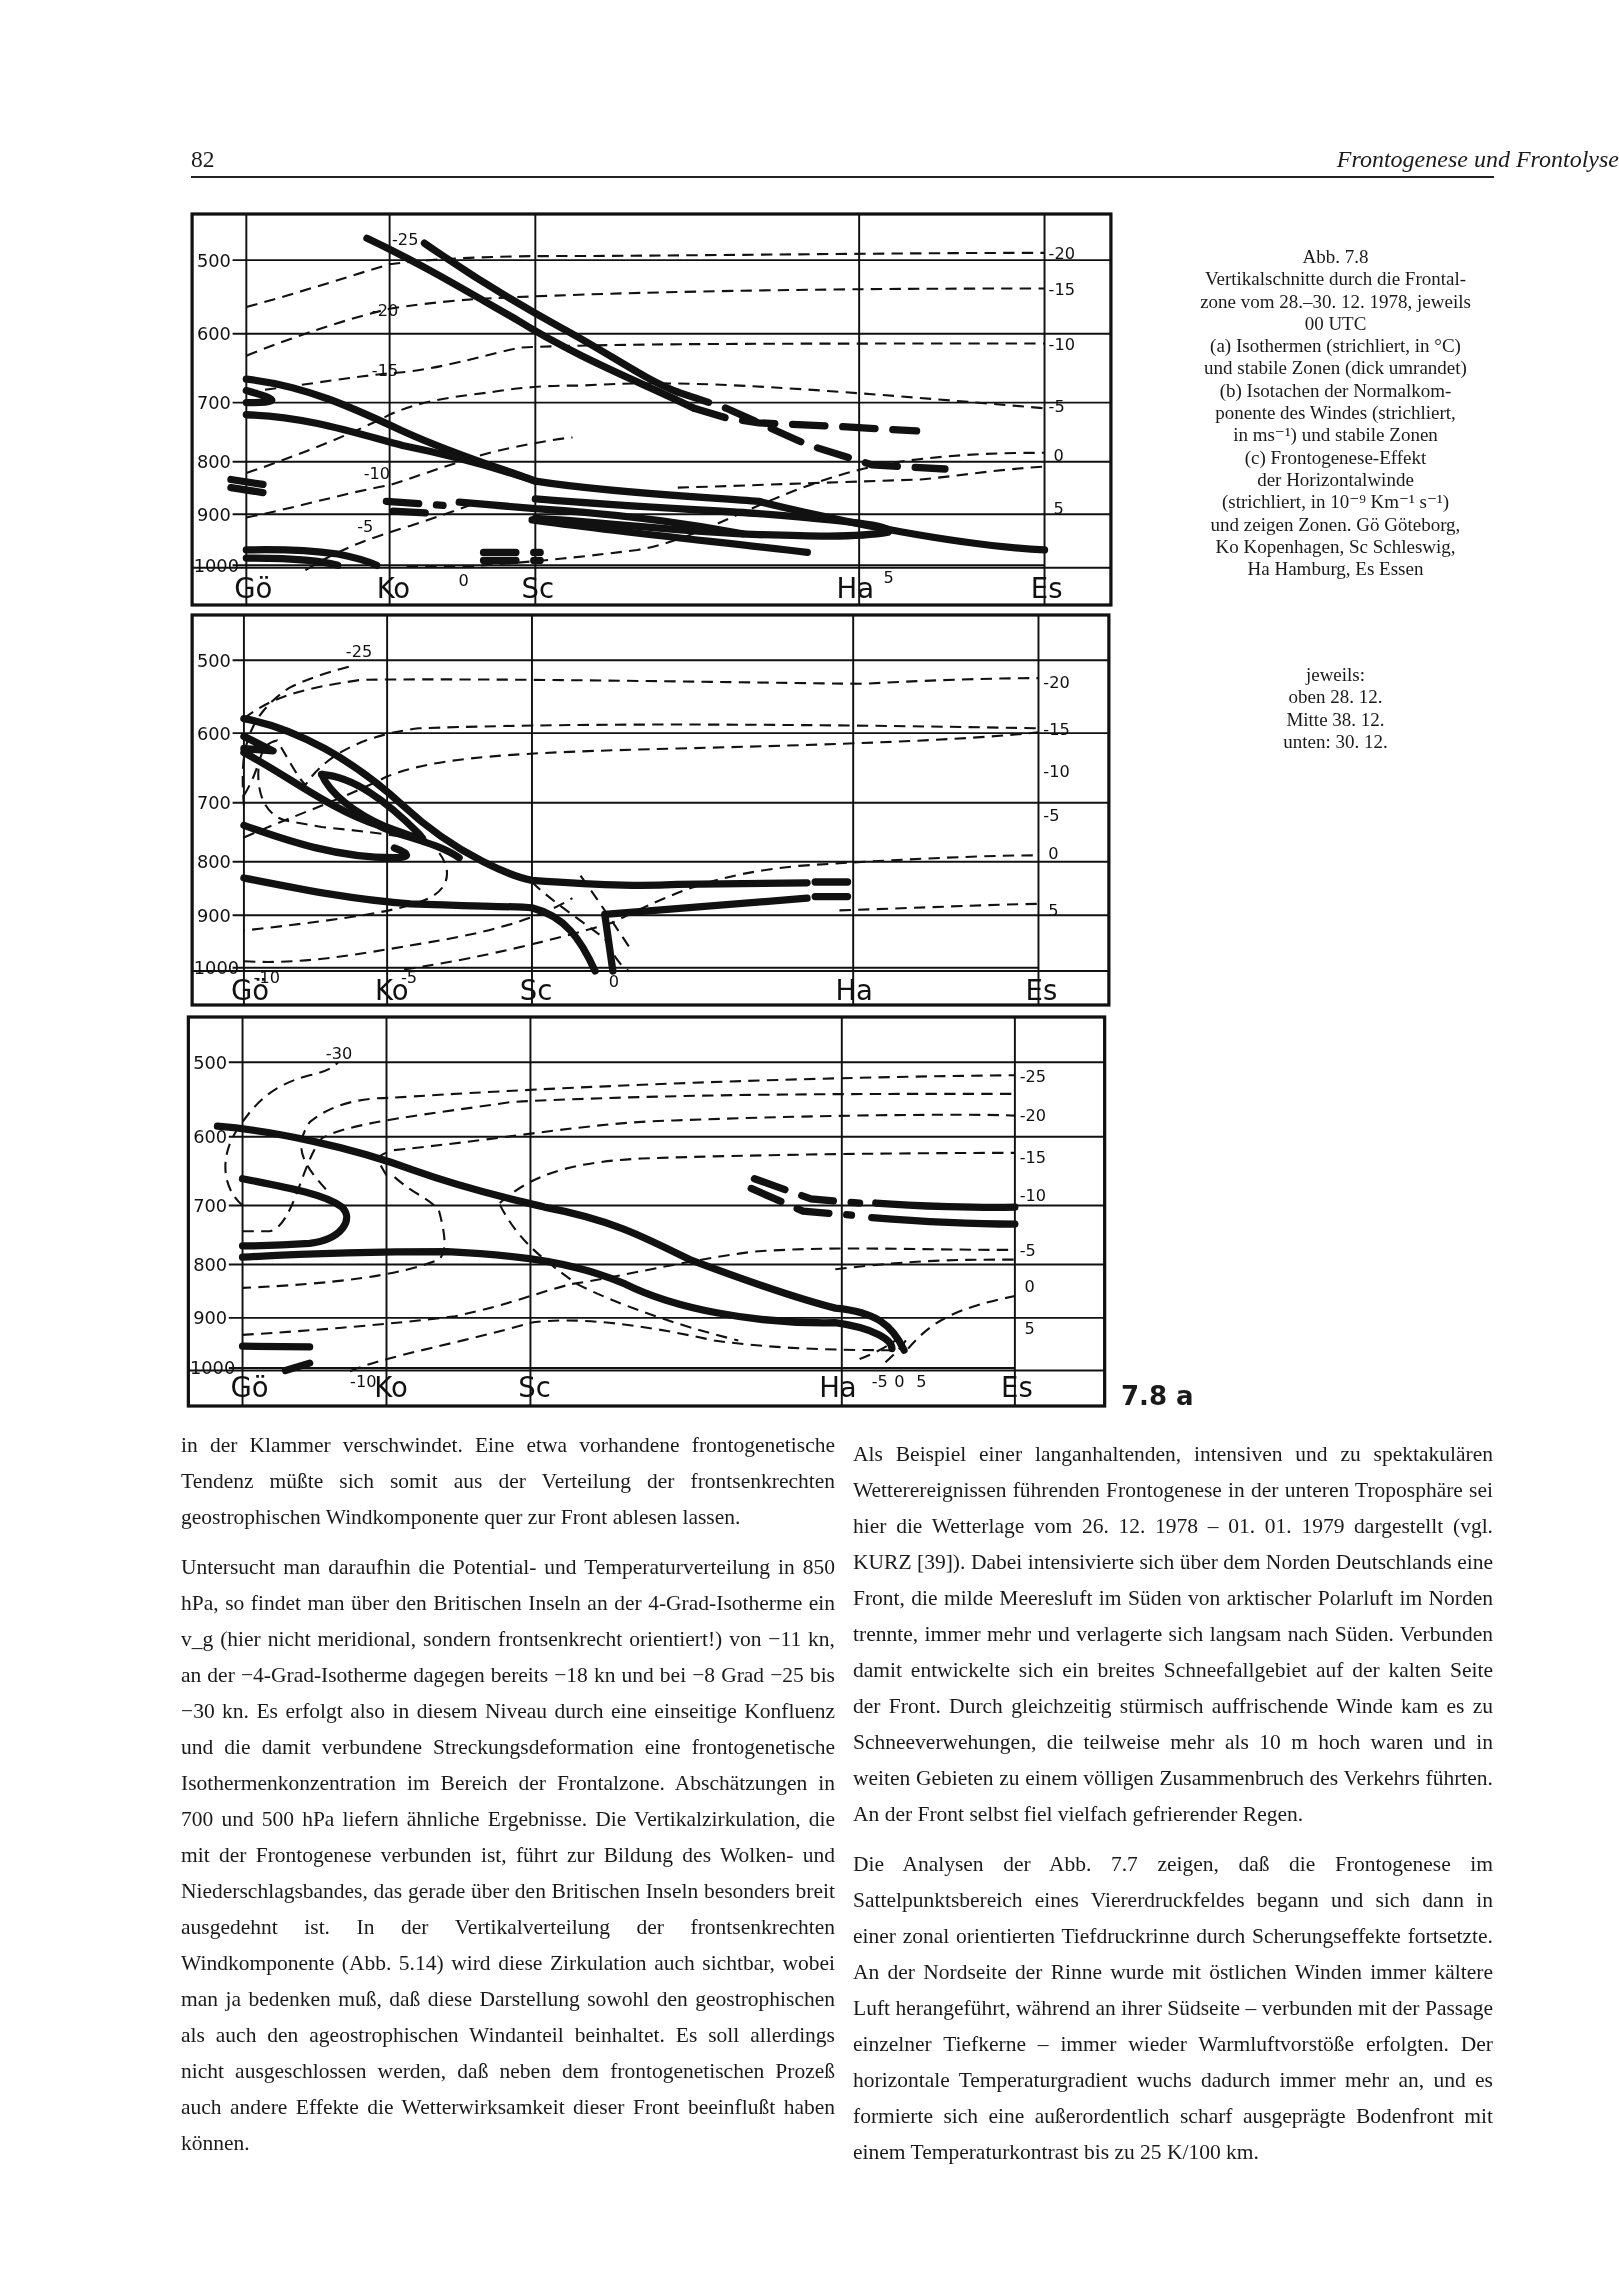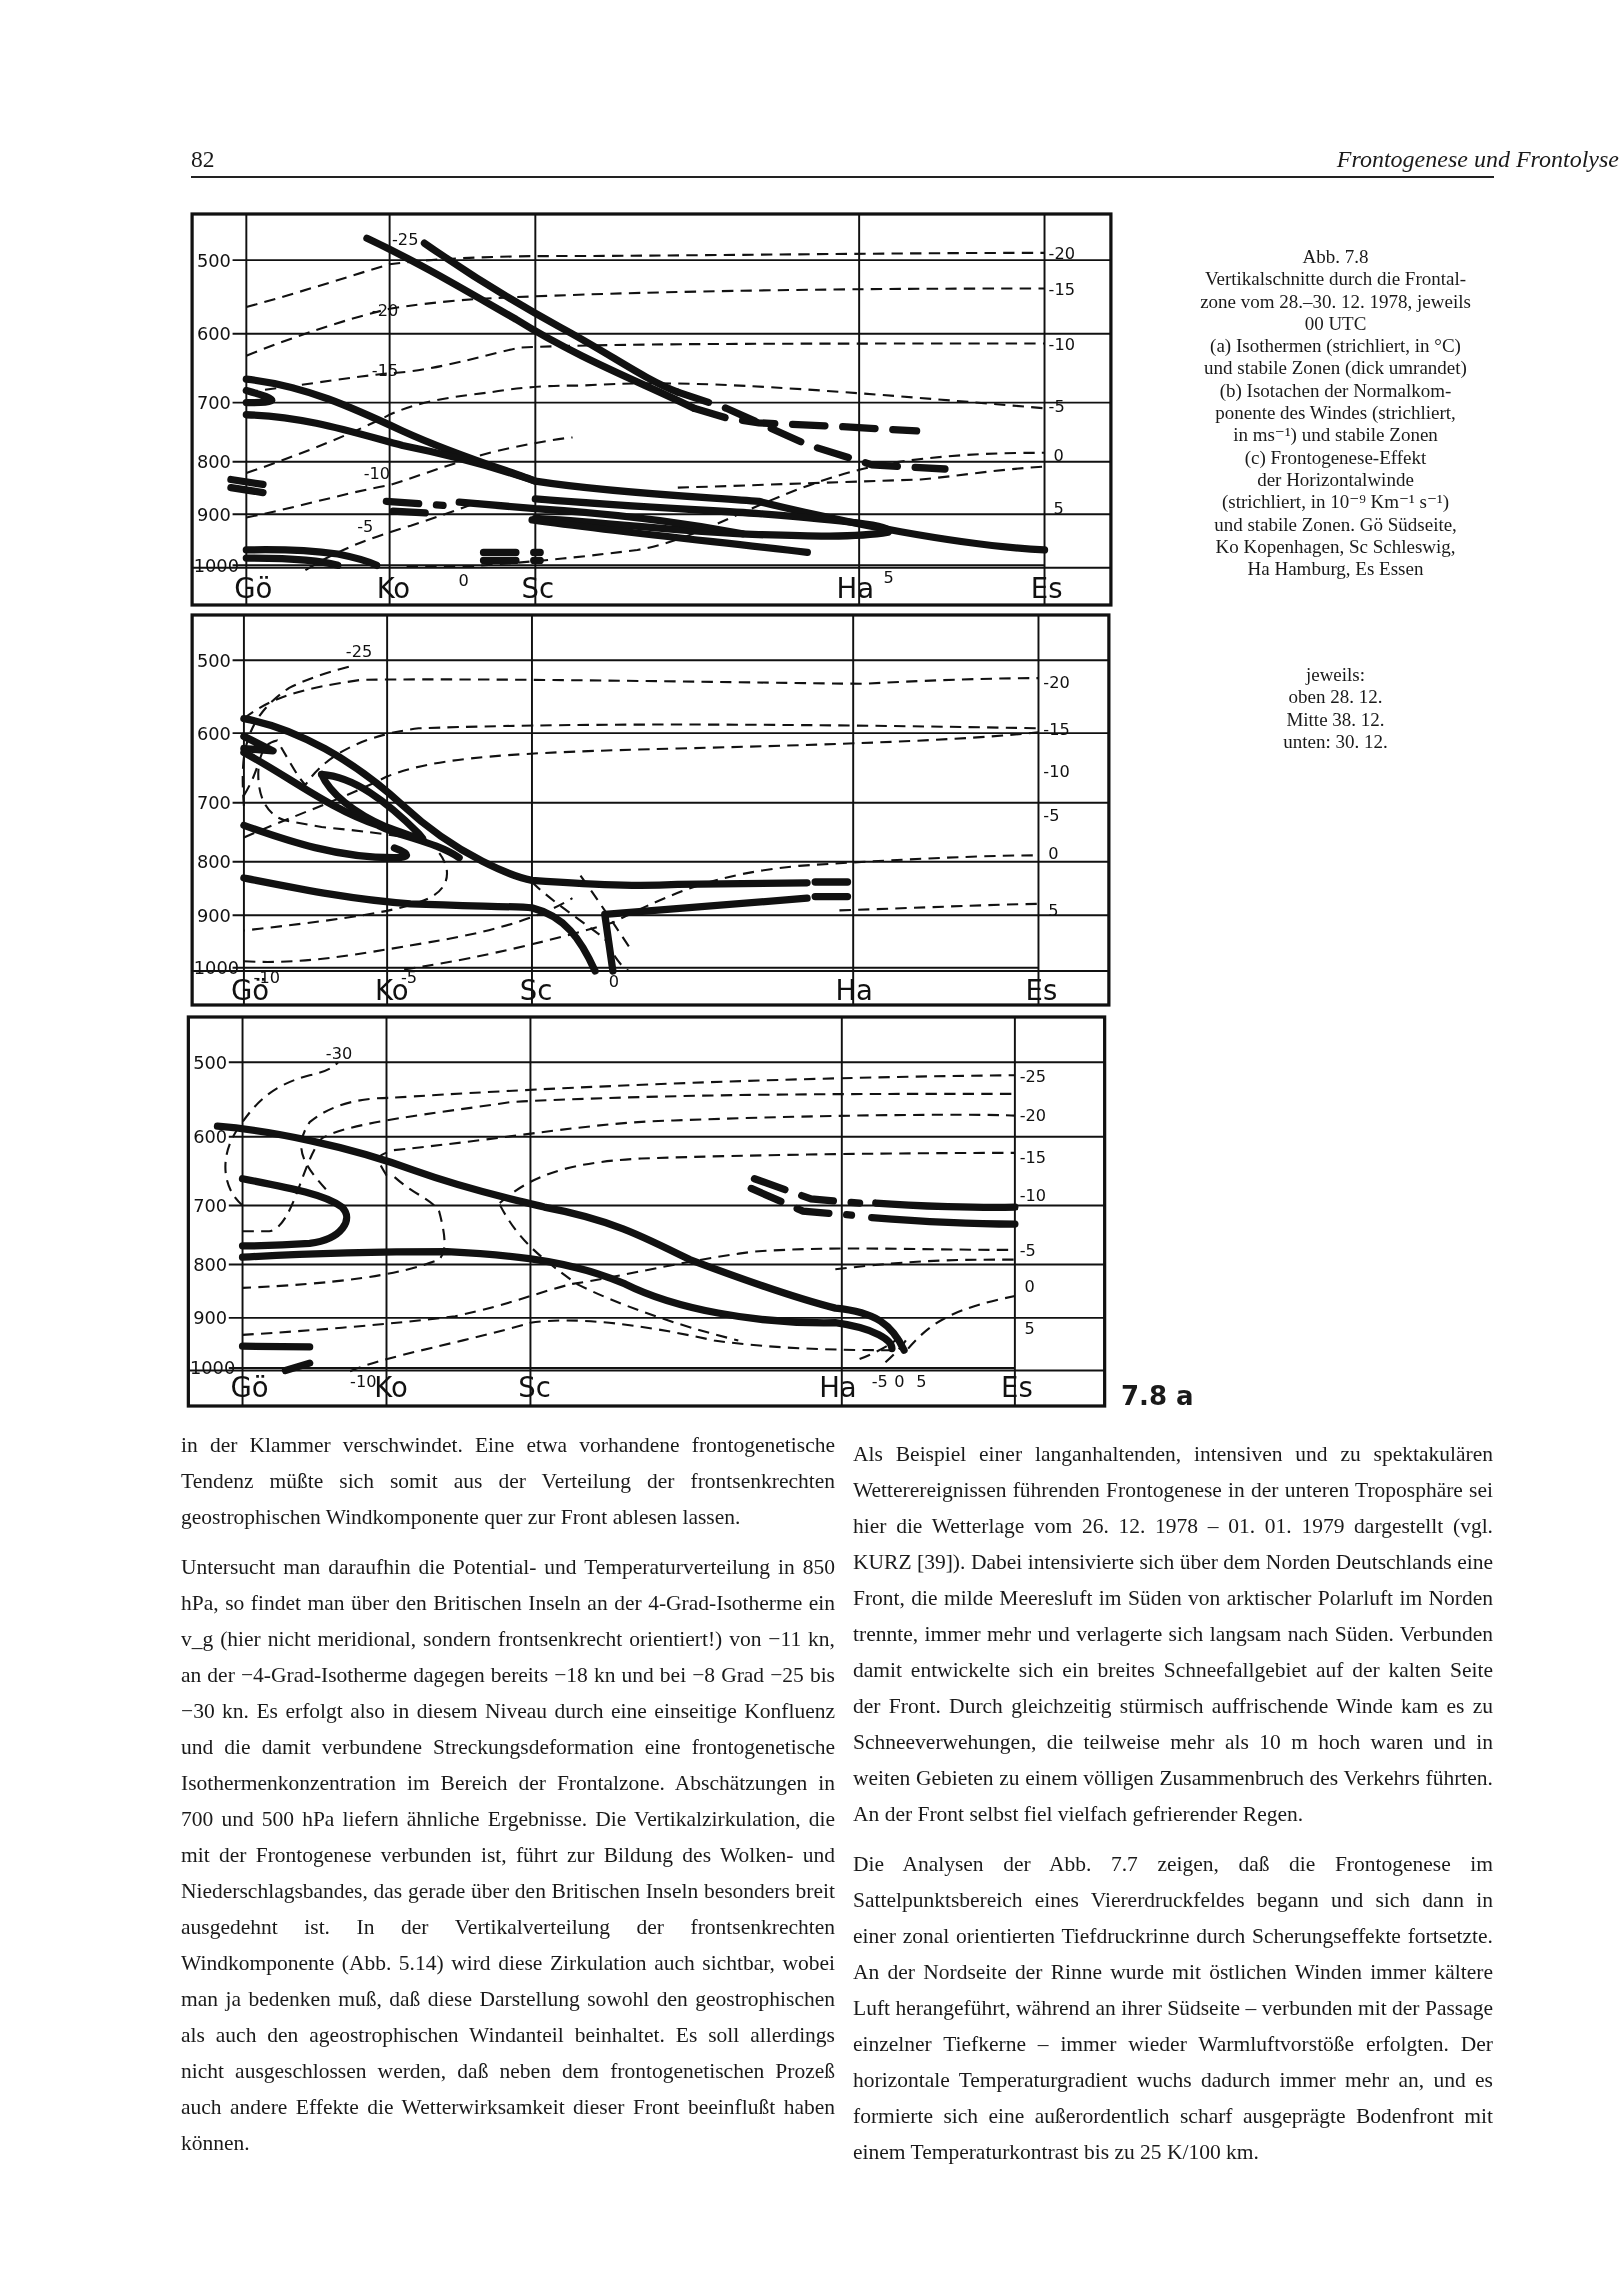--- a/index.html
+++ b/index.html
@@ -284,21 +284,21 @@
   <div>zone vom 28.–30. 12. 1978, jeweils</div>
   <div>00 UTC</div>
   <div>(a) Isothermen (strichliert, in °C)</div>
   <div>und stabile Zonen (dick umrandet)</div>
   <div>(b) Isotachen der Normalkom-</div>
   <div>ponente des Windes (strichliert,</div>
   <div>in ms⁻¹) und stabile Zonen</div>
   <div>(c) Frontogenese-Effekt</div>
   <div>der Horizontalwinde</div>
   <div>(strichliert, in 10⁻⁹ Km⁻¹ s⁻¹)</div>
-  <div>und stabile Zonen. Gö Südseite,</div>
+  <div>und zeigen Zonen. Gö Göteborg,</div>
   <div>Ko Kopenhagen, Sc Schleswig,</div>
   <div>Ha Hamburg, Es Essen</div>
 </div>
 <div class="dates">
   <div>jeweils:</div>
   <div>oben 28. 12.</div>
   <div>Mitte 38. 12.</div>
   <div>unten: 30. 12.</div>
 </div>
 

